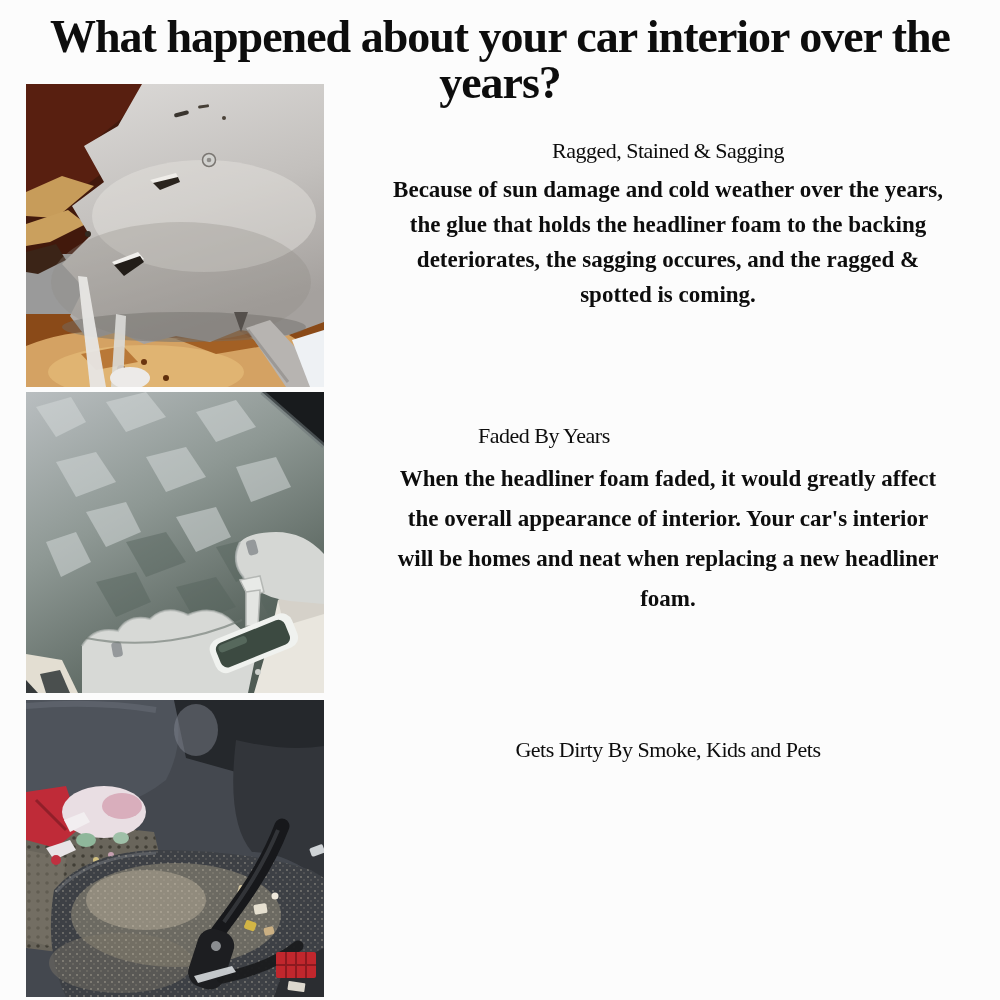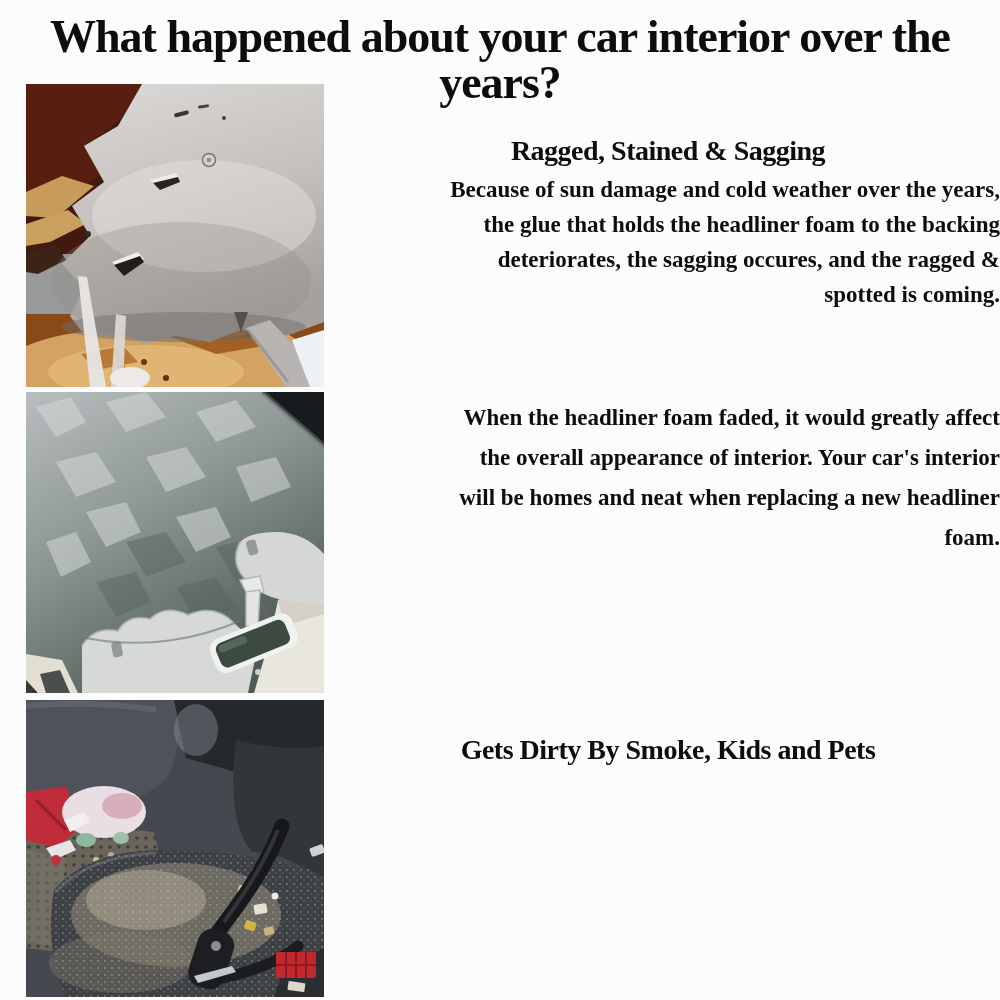--- a/index.html
+++ b/index.html
@@ -17,28 +17,28 @@
   .row{position:absolute;left:0;width:1000px;}
   .row1{top:84px;height:303px;}
   .row2{top:392px;height:301px;}
   .row3{top:700px;height:297px;}
   .photo{position:absolute;left:26px;top:0;width:298px;overflow:hidden;background:#9a9a9a;}
   .row1 .photo{height:303px;}
   .row2 .photo{height:301px;}
   .row3 .photo{height:297px;}
   .photo svg{display:block;width:100%;height:100%;}
   .txt{position:absolute;left:336px;top:0;width:664px;}
-  .heading{margin:0;font-size:28px;line-height:34px;font-weight:700;letter-spacing:-0.5px;}
+  .heading{margin:0;font-size:22px;line-height:34px;font-weight:400;letter-spacing:-0.5px;}
   .h-center{text-align:center;}
   .row1 .heading{margin-top:50px;}
   .row2 .heading{margin-top:27px;text-align:left;padding-left:142px;}
   .row3 .heading{margin-top:33px;}
   .body{
-    margin:0;font-weight:700;font-size:23px;white-space:pre-line;
-    text-align:right;
+    margin:16px;font-weight:700;font-size:23px;white-space:pre-line;
+    text-align:center;
   }
   .row1 .body{margin-top:4px;line-height:35px;}
   .row2 .body{margin-top:6px;line-height:40px;}
   .row3 .body{margin-top:5px;line-height:34px;}
 </style>
 </head>
 <body>
 
 <h1 class="title">What happened about your car interior over the years?</h1>
 
@@ -164,20 +164,21 @@
         <rect x="193" y="241" width="30" height="8" rx="4" fill="#5d6f63" opacity="0.8"></rect>
       </g>
       <circle cx="232" cy="280" r="3" fill="#cdd0cc"></circle>
 
       <polygon points="0,262 36,268 52,301 0,301" fill="#e3ded2"></polygon>
       <polygon points="14,282 34,278 44,301 20,301" fill="#4a4f4e"></polygon>
       <polygon points="0,288 12,301 0,301" fill="#35393a"></polygon>
     </svg>
   </div>
   <div class="txt">
+    <h2 class="heading">Faded By Years</h2>
     <p class="body">When the headliner foam faded, it would greatly affect
 the overall appearance of interior. Your car's interior
 will be homes and neat when replacing a new headliner
 foam.</p>
   </div>
 </section>
 
 <section class="row row3">
   <div class="photo">
     <svg viewBox="0 0 298 297" preserveAspectRatio="none">

